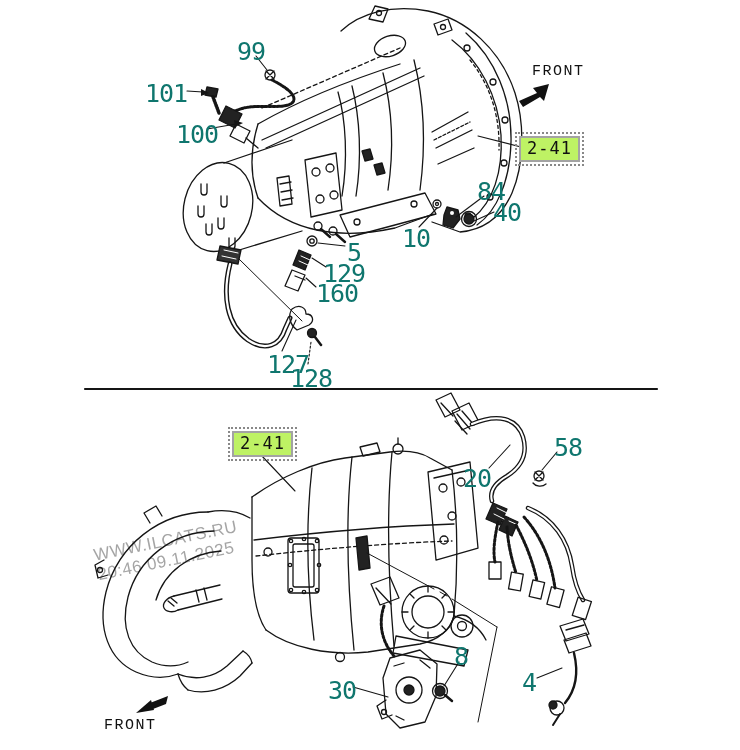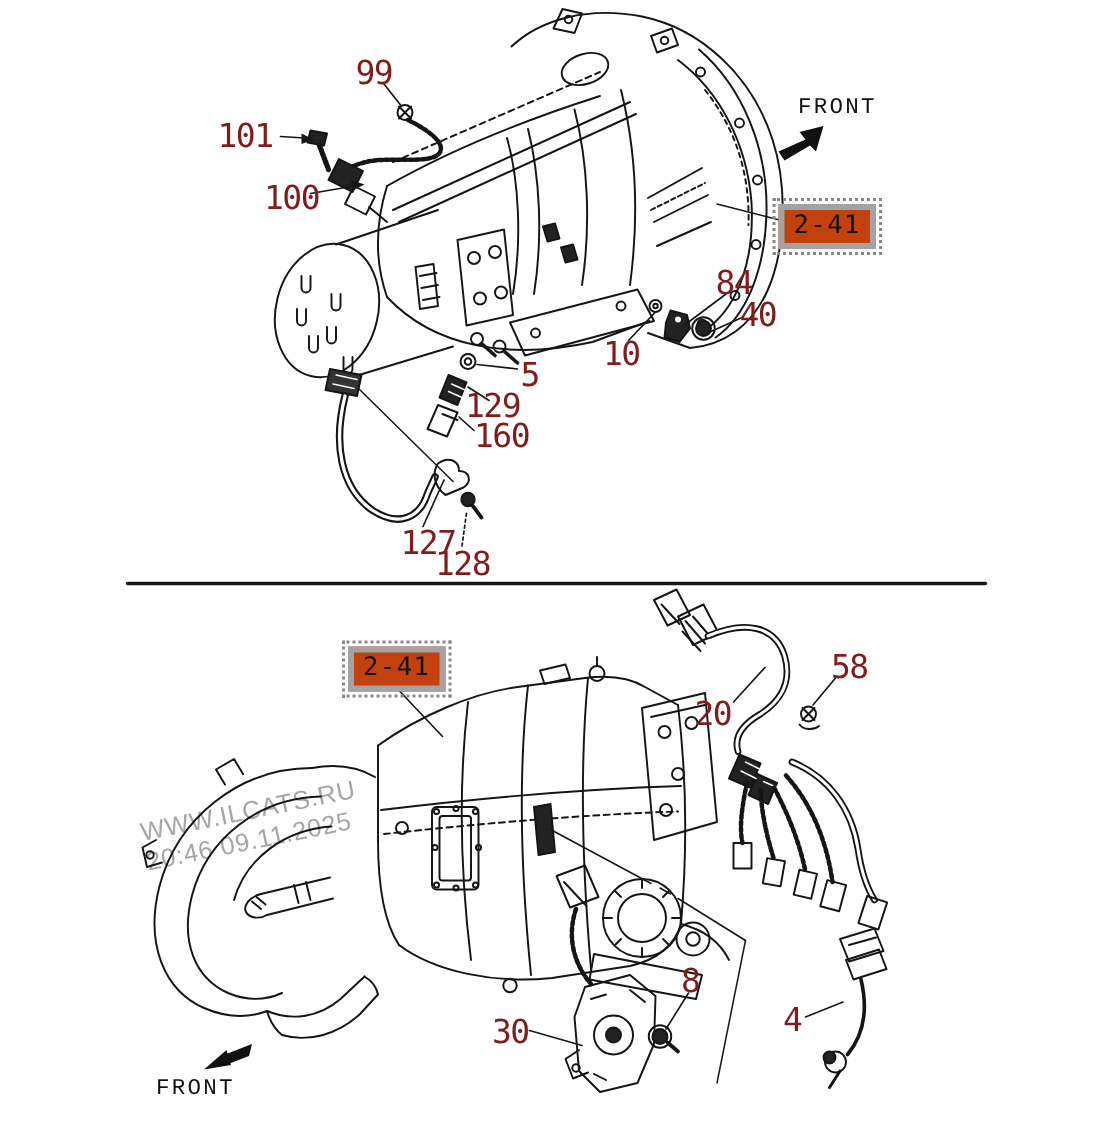--- a/index.html
+++ b/index.html
@@ -1,21 +1,21 @@
 <!DOCTYPE html>
 <html><head>
 <meta charset="utf-8">
 <style>
   html,body{margin:0;padding:0;background:#ffffff;}
   .canvas{position:relative;width:740px;height:750px;background:#fff;overflow:hidden;
           font-family:"DejaVu Sans Mono","Liberation Mono",monospace;color:#111;}
   svg.art{position:absolute;left:0;top:0;z-index:2;}
-  .callout{position:absolute;z-index:3;font-size:22px;line-height:1;letter-spacing:-1px;
-           color:#7f1d1d;white-space:nowrap;}
-  .refbox{position:absolute;z-index:3;background:#c2410c;border:4px solid #a3a3a3;
+  .callout{position:absolute;z-index:3;font-size:25px;line-height:1;letter-spacing:-1px;
+           color:#0f766e;white-space:nowrap;}
+  .refbox{position:absolute;z-index:3;background:#bef264;border:2px solid #a3a3a3;
           outline:2px dotted #888;outline-offset:2px;padding:1px 6px 2px;
           font-size:17px;line-height:1.1;letter-spacing:1px;}
   .front-label{position:absolute;z-index:3;font-size:15px;letter-spacing:1.5px;line-height:1;font-family:Liberation Mono, monospace;}
   .watermark{position:absolute;left:92px;top:546px;z-index:1;
              transform:rotate(-11.5deg);transform-origin:left top;
              font-family:"Liberation Sans","DejaVu Sans",sans-serif;
              font-size:17px;line-height:20px;letter-spacing:0.5px;
              color:#9c9c9c;opacity:0.9;white-space:nowrap;}
 </style>
 </head>
@@ -286,21 +286,21 @@
     </g>
   </svg>
 
   <div class="callout" style="left:237px;top:39px">99</div>
   <div class="callout" style="left:145px;top:81px">101</div>
   <div class="callout" style="left:176px;top:122px">100</div>
   <div class="callout" style="left:477px;top:179px">84</div>
   <div class="callout" style="left:493px;top:200px">40</div>
   <div class="callout" style="left:402px;top:226px">10</div>
   <div class="callout" style="left:347px;top:240px">5</div>
-  <div class="callout" style="left:310px;top:261px">129</div>
+  <div class="callout" style="left:323px;top:261px">129</div>
   <div class="callout" style="left:316px;top:281px">160</div>
   <div class="callout" style="left:267px;top:352px">127</div>
   <div class="callout" style="left:290px;top:366px">128</div>
 
   <div class="front-label" style="left:532px;top:64px">FRONT</div>
   <div class="refbox" style="left:519px;top:136px">2-41</div>
 
   <div class="refbox" style="left:232px;top:431px">2-41</div>
   <div class="callout" style="left:463px;top:466px">20</div>
   <div class="callout" style="left:554px;top:435px">58</div>

